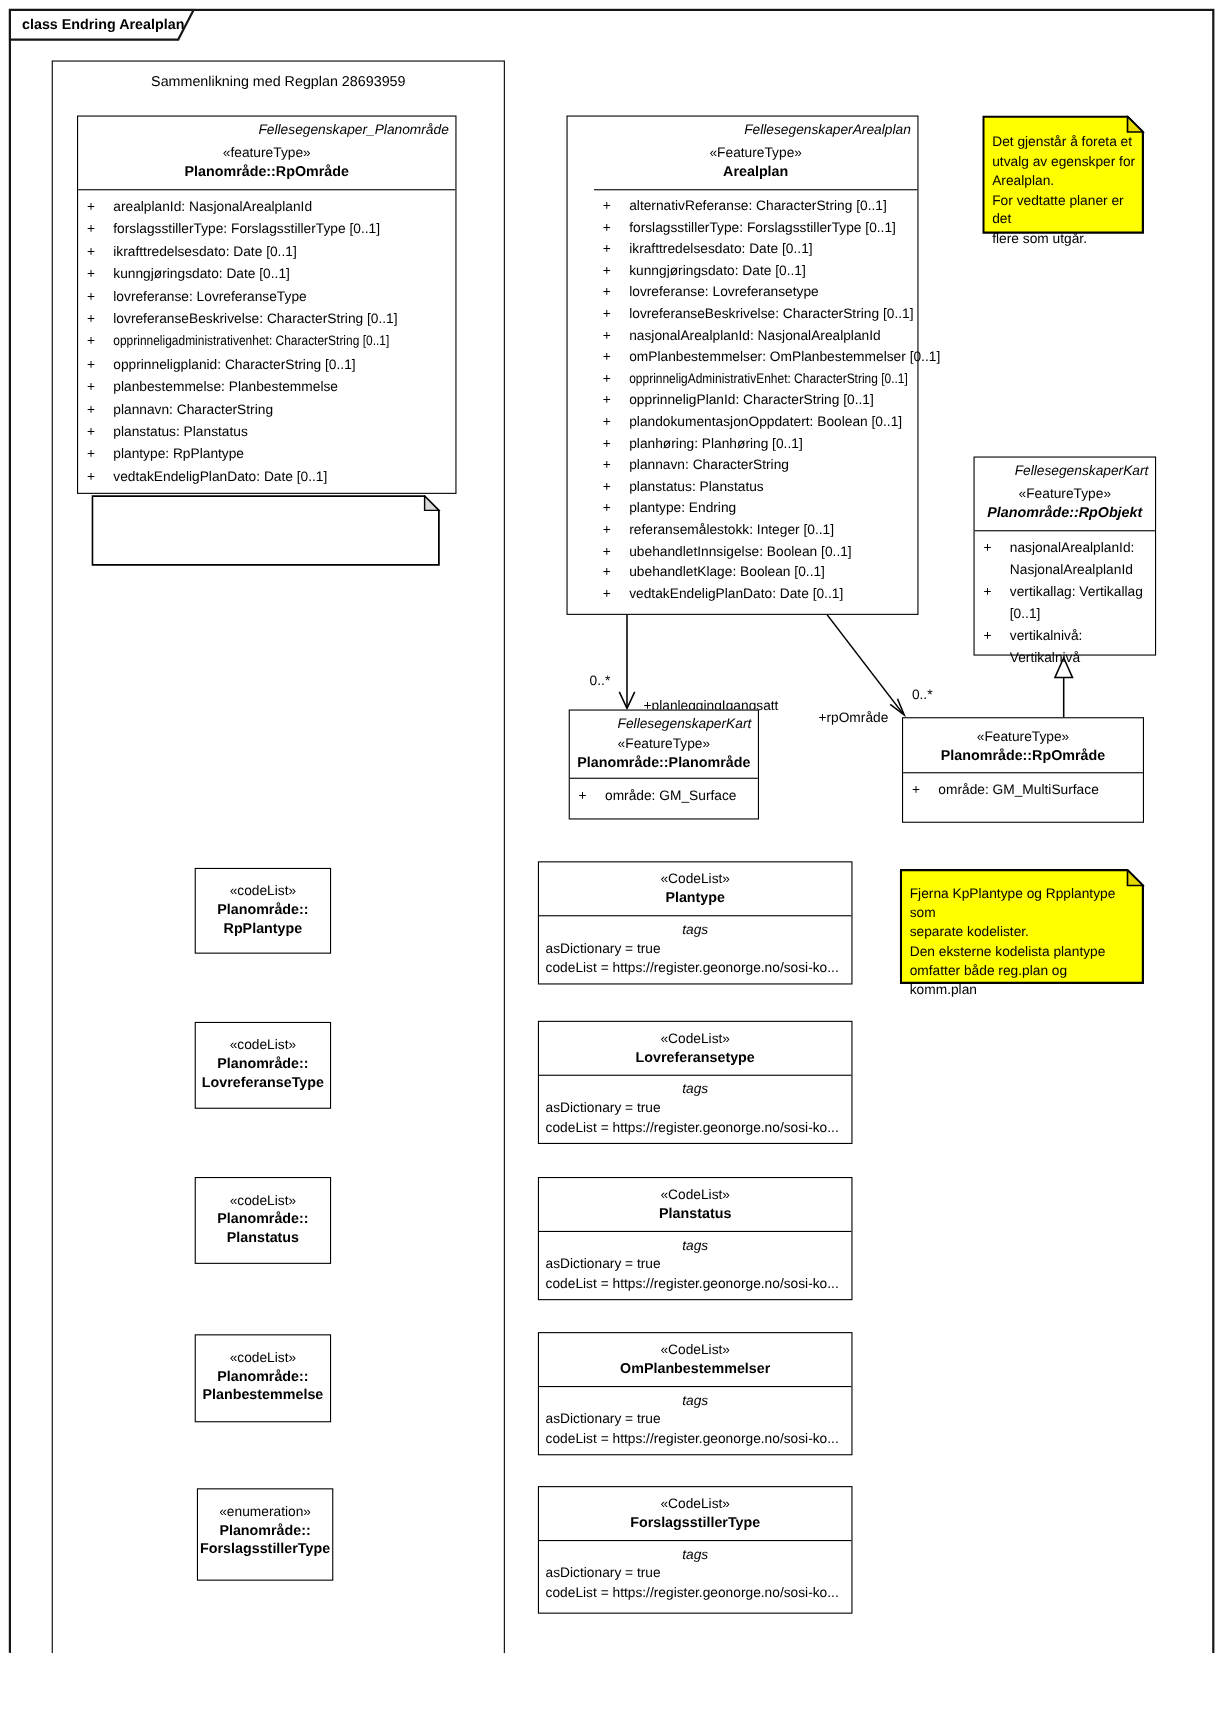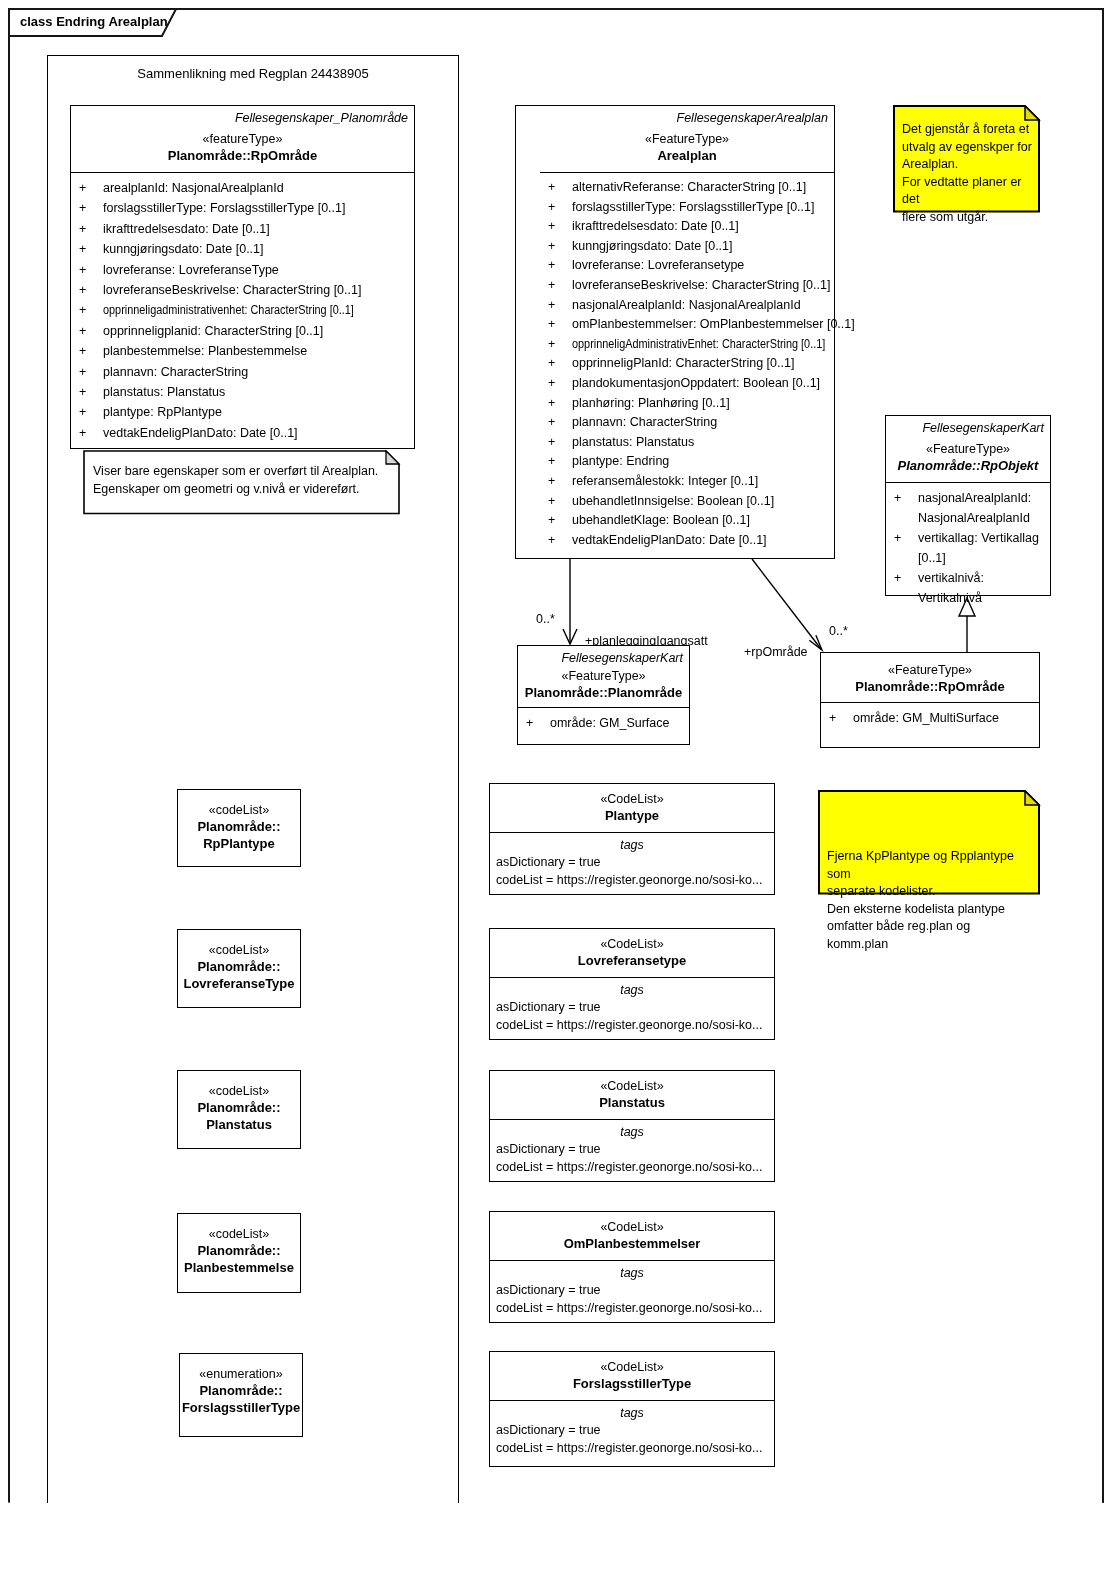--- a/index.html
+++ b/index.html
@@ -52,21 +52,21 @@
 
   <div class="frame"></div>
   <div class="frame-tab">
     <svg width="180" height="30">
       <polygon points="1,1 168,1 154,28 1,28" fill="#ffffff" stroke="#161616" stroke-width="2"></polygon>
     </svg>
     <span class="frame-tab-text">class Endring Arealplan</span>
   </div>
 
   <div class="boundary">
-    <div class="boundary-label">Sammenlikning med Regplan 24438905</div>
+    <div class="boundary-label">Sammenlikning med Regplan 28693959</div>
   </div>
 
   <svg class="connector-layer" width="1114" height="1569">
     <line x1="570" y1="559" x2="570" y2="643" stroke="#000" stroke-width="1.4"></line>
     <polyline points="563,629 570,644 577,629" fill="none" stroke="#000" stroke-width="1.4"></polyline>
     <line x1="752" y1="559" x2="821" y2="649" stroke="#000" stroke-width="1.4"></line>
     <polyline points="809.3,640.3 822,650 815.9,635.2" fill="none" stroke="#000" stroke-width="1.4"></polyline>
     <line x1="967" y1="616" x2="967" y2="652" stroke="#000" stroke-width="1.4"></line>
     <polygon points="967,598 959,616 975,616" fill="#ffffff" stroke="#000" stroke-width="1.4"></polygon>
   </svg>
@@ -136,22 +136,20 @@
           <span class="attr-text">vedtakEndeligPlanDato: Date [0..1]</span>
         </div>
       </div>
   </div>
 
   <div class="note" style="left:83px;top:450px;width:318px;height:65px;">
     <svg width="318" height="65">
       <path d="M1,1 H303 L316,14 V63.5 H1 Z" fill="#ffffff" stroke="#000" stroke-width="1.6"></path>
       <path d="M303,1 L303,14 H316 Z" fill="#d9d9d9" stroke="#000" stroke-width="1.3"></path>
     </svg>
-    <div class="note-text" style="left:10px;top:13px;width:296px;">Viser bare egenskaper som er overført til Arealplan.
-Egenskaper om geometri og v.nivå er videreført.</div>
   </div>
 
   <div class="cls" style="left:515px;top:105px;width:320px;height:454px;padding-left:24px;">
     <div class="hdr">
       <div class="supertype">FellesegenskaperArealplan</div>
       <div class="stereo">«FeatureType»</div>
       <div class="cname">Arealplan</div>
     </div>
     <div class="attrs lh-tight">
         <div class="attr-row">
@@ -292,21 +290,21 @@
           <span class="attr-text">område: GM_MultiSurface</span>
         </div>
       </div>
   </div>
 
   <div class="note" style="left:818px;top:790px;width:223px;height:105px;">
     <svg width="223" height="105">
       <path d="M1,1 H207 L221,15 V103.5 H1 Z" fill="#ffff00" stroke="#000" stroke-width="2"></path>
       <path d="M207,1 L207,15 H221 Z" fill="#e6d900" stroke="#000" stroke-width="1.5"></path>
     </svg>
-    <div class="note-text" style="left:9px;top:14px;width:205px;margin-top:44px;">Fjerna KpPlantype og Rpplantype som
+    <div class="note-text" style="left:9px;top:14px;width:205px;">Fjerna KpPlantype og Rpplantype som
 separate kodelister.
 Den eksterne kodelista plantype
 omfatter både reg.plan og komm.plan</div>
   </div>
 
   <div class="codelist-s" style="left:177px;top:789px;width:124px;height:78px;">
     <div class="stereo">«codeList»</div>
     <div class="cname">Planområde::
 RpPlantype</div>
   </div>

